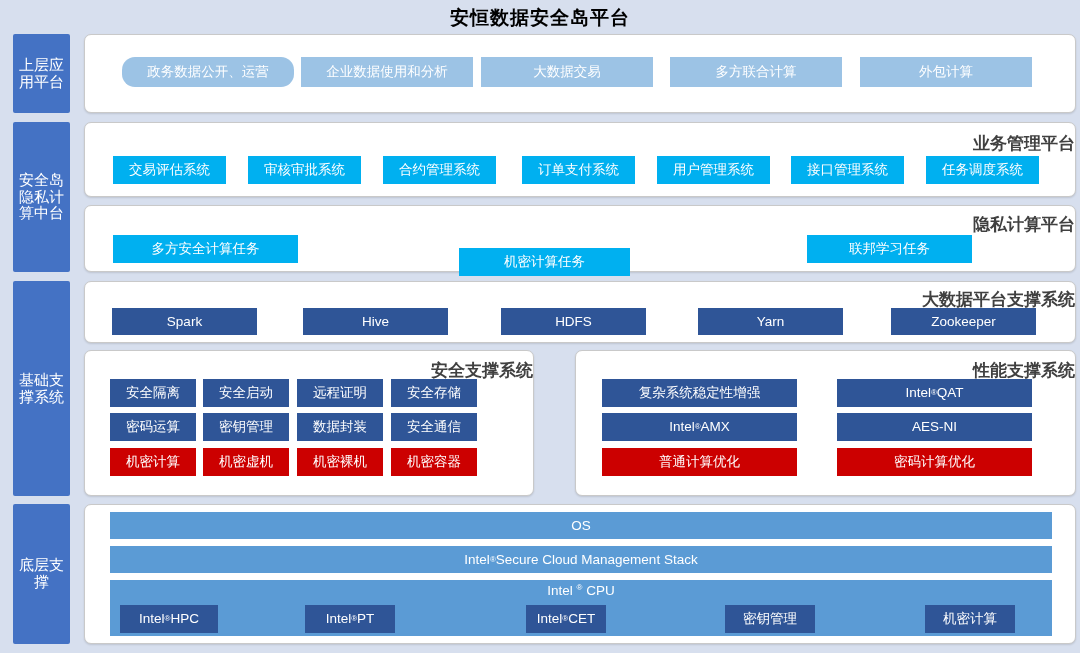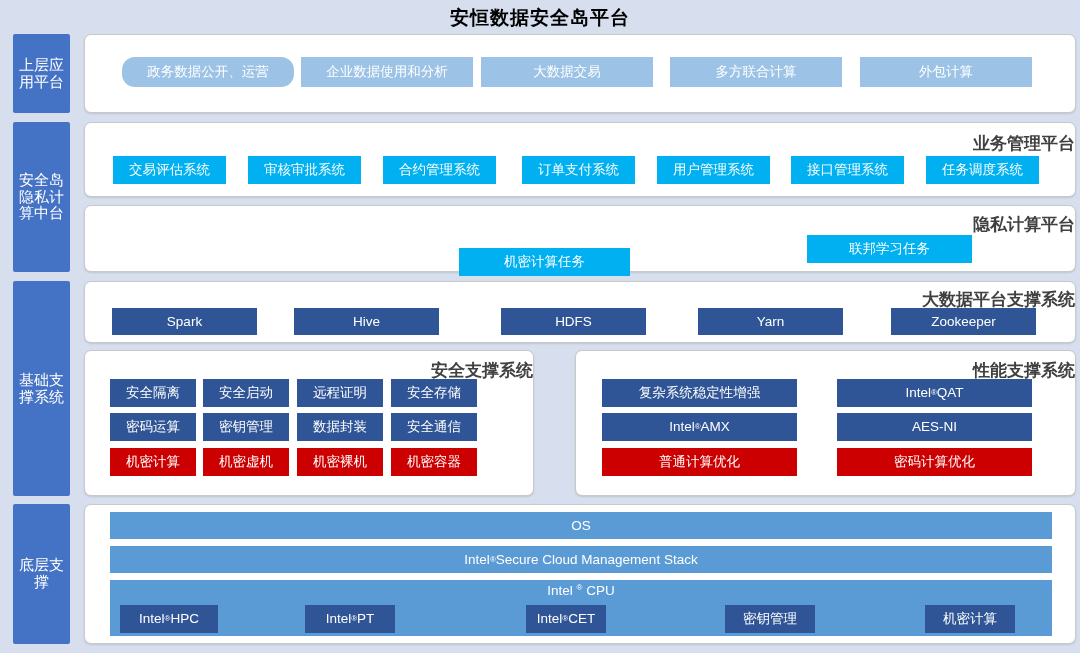--- a/index.html
+++ b/index.html
@@ -81,32 +81,33 @@
     <div class="chip cyan" style="left:163px;top:33px;width:113px;height:28px;">审核审批系统</div>
     <div class="chip cyan" style="left:298px;top:33px;width:113px;height:28px;">合约管理系统</div>
     <div class="chip cyan" style="left:437px;top:33px;width:113px;height:28px;">订单支付系统</div>
     <div class="chip cyan" style="left:572px;top:33px;width:113px;height:28px;">用户管理系统</div>
     <div class="chip cyan" style="left:706px;top:33px;width:113px;height:28px;">接口管理系统</div>
     <div class="chip cyan" style="left:841px;top:33px;width:113px;height:28px;">任务调度系统</div>
   </div>
 
   <div class="panel" style="left:84px;top:205px;width:992px;height:67px;">
     <div class="panel-title" style="top:7px;">隐私计算平台</div>
+    <div class="chip cyan" style="left:28px;top:29px;width:185px;height:28px;">多方安全计算任务</div>
     <div class="chip cyan" style="left:374px;top:42px;width:171px;height:28px;">机密计算任务</div>
     <div class="chip cyan" style="left:722px;top:29px;width:165px;height:28px;">联邦学习任务</div>
   </div>
 
   <div class="layer-tag" style="top:281px;height:215px;">
     <span>基础支撑系统</span>
   </div>
 
   <div class="panel" style="left:84px;top:281px;width:992px;height:62px;">
     <div class="panel-title" style="top:6px;">大数据平台支撑系统</div>
     <div class="chip navy" style="left:27px;top:26px;width:145px;height:27px;">Spark</div>
-    <div class="chip navy" style="left:209px;top:26px;width:145px;height:27px;">Hive</div>
+    <div class="chip navy" style="left:218px;top:26px;width:145px;height:27px;">Hive</div>
     <div class="chip navy" style="left:416px;top:26px;width:145px;height:27px;">HDFS</div>
     <div class="chip navy" style="left:613px;top:26px;width:145px;height:27px;">Yarn</div>
     <div class="chip navy" style="left:806px;top:26px;width:145px;height:27px;">Zookeeper</div>
   </div>
 
   <div class="panel" style="left:84px;top:350px;width:450px;height:146px;">
     <div class="panel-title" style="top:8px;">安全支撑系统</div>
     <div class="chip navy" style="left:25px;top:28px;width:86px;height:28px;">安全隔离</div>
     <div class="chip navy" style="left:118px;top:28px;width:86px;height:28px;">安全启动</div>
     <div class="chip navy" style="left:212px;top:28px;width:86px;height:28px;">远程证明</div>

